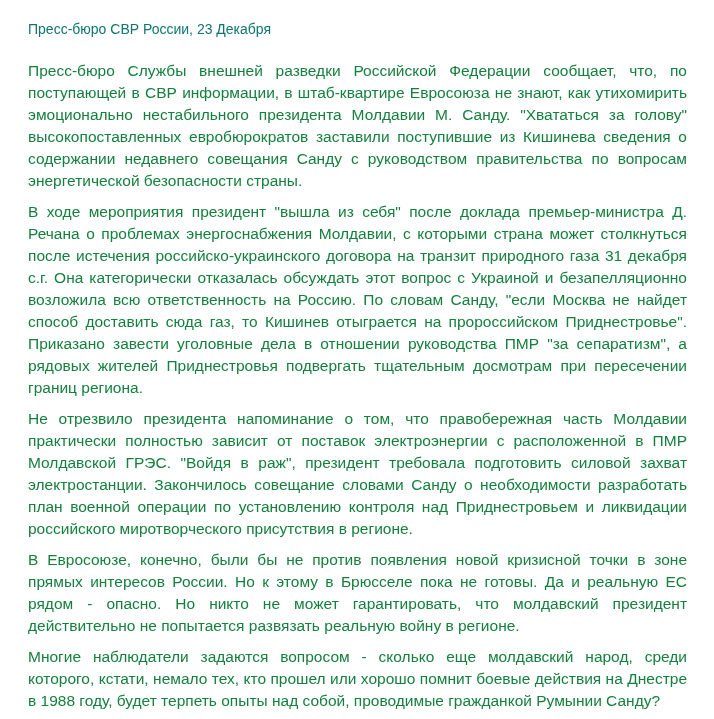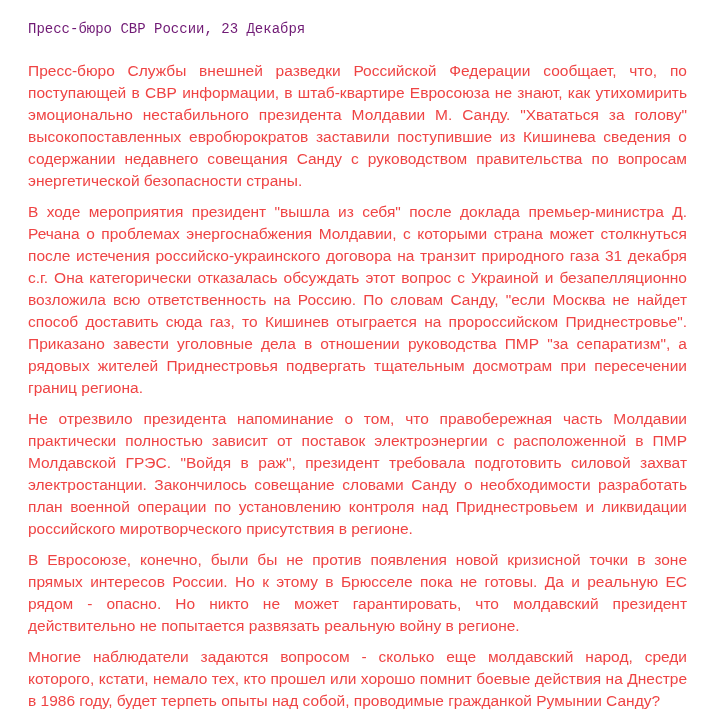--- a/index.html
+++ b/index.html
@@ -12,40 +12,39 @@
     height: 719px;
     overflow: hidden;
     font-family: "Liberation Sans", "DejaVu Sans", sans-serif;
   }
   .article {
     box-sizing: border-box;
     width: 714px;
     padding: 19px 27px 0 28px;
   }
   .byline {
-    color: #701a75;
+    color: #0f766e;
     font-size: 14px;
     line-height: 20px;
     margin: 0 0 21px 0;
     text-align: left;
-    font-family: Liberation Mono, monospace;
   }
   .article-body p {
-    color: #ef4444;
+    color: #15803d;
     font-size: 15.5px;
     line-height: 22px;
     text-align: justify;
     margin: 0 0 9px 0;
   }
 </style>
 </head>
 <body>
 
 <main class="article">
   <div class="byline">Пресс-бюро СВР России, 23 Декабря</div>
   <div class="article-body">
     <p>Пресс-бюро Службы внешней разведки Российской Федерации сообщает, что, по поступающей в СВР информации, в штаб-квартире Евросоюза не знают, как утихомирить эмоционально нестабильного президента Молдавии М. Санду. "Хвататься за голову" высокопоставленных евробюрократов заставили поступившие из Кишинева сведения о содержании недавнего совещания Санду с руководством правительства по вопросам энергетической безопасности страны.</p>
     <p>В ходе мероприятия президент "вышла из себя" после доклада премьер-министра Д. Речана о проблемах энергоснабжения Молдавии, с которыми страна может столкнуться после истечения российско-украинского договора на транзит природного газа 31 декабря с.г. Она категорически отказалась обсуждать этот вопрос с Украиной и безапелляционно возложила всю ответственность на Россию. По словам Санду, "если Москва не найдет способ доставить сюда газ, то Кишинев отыграется на пророссийском Приднестровье". Приказано завести уголовные дела в отношении руководства ПМР "за сепаратизм", а рядовых жителей Приднестровья подвергать тщательным досмотрам при пересечении границ региона.</p>
     <p>Не отрезвило президента напоминание о том, что правобережная часть Молдавии практически полностью зависит от поставок электроэнергии с расположенной в ПМР Молдавской ГРЭС. "Войдя в раж", президент требовала подготовить силовой захват электростанции. Закончилось совещание словами Санду о необходимости разработать план военной операции по установлению контроля над Приднестровьем и ликвидации российского миротворческого присутствия в регионе.</p>
     <p>В Евросоюзе, конечно, были бы не против появления новой кризисной точки в зоне прямых интересов России. Но к этому в Брюсселе пока не готовы. Да и реальную ЕС рядом - опасно. Но никто не может гарантировать, что молдавский президент действительно не попытается развязать реальную войну в регионе.</p>
-    <p>Многие наблюдатели задаются вопросом - сколько еще молдавский народ, среди которого, кстати, немало тех, кто прошел или хорошо помнит боевые действия на Днестре в 1986 году, будет терпеть опыты над собой, проводимые гражданкой Румынии Санду?</p>
+    <p>Многие наблюдатели задаются вопросом - сколько еще молдавский народ, среди которого, кстати, немало тех, кто прошел или хорошо помнит боевые действия на Днестре в 1988 году, будет терпеть опыты над собой, проводимые гражданкой Румынии Санду?</p>
   </div>
 </main>
 
 </body></html>

